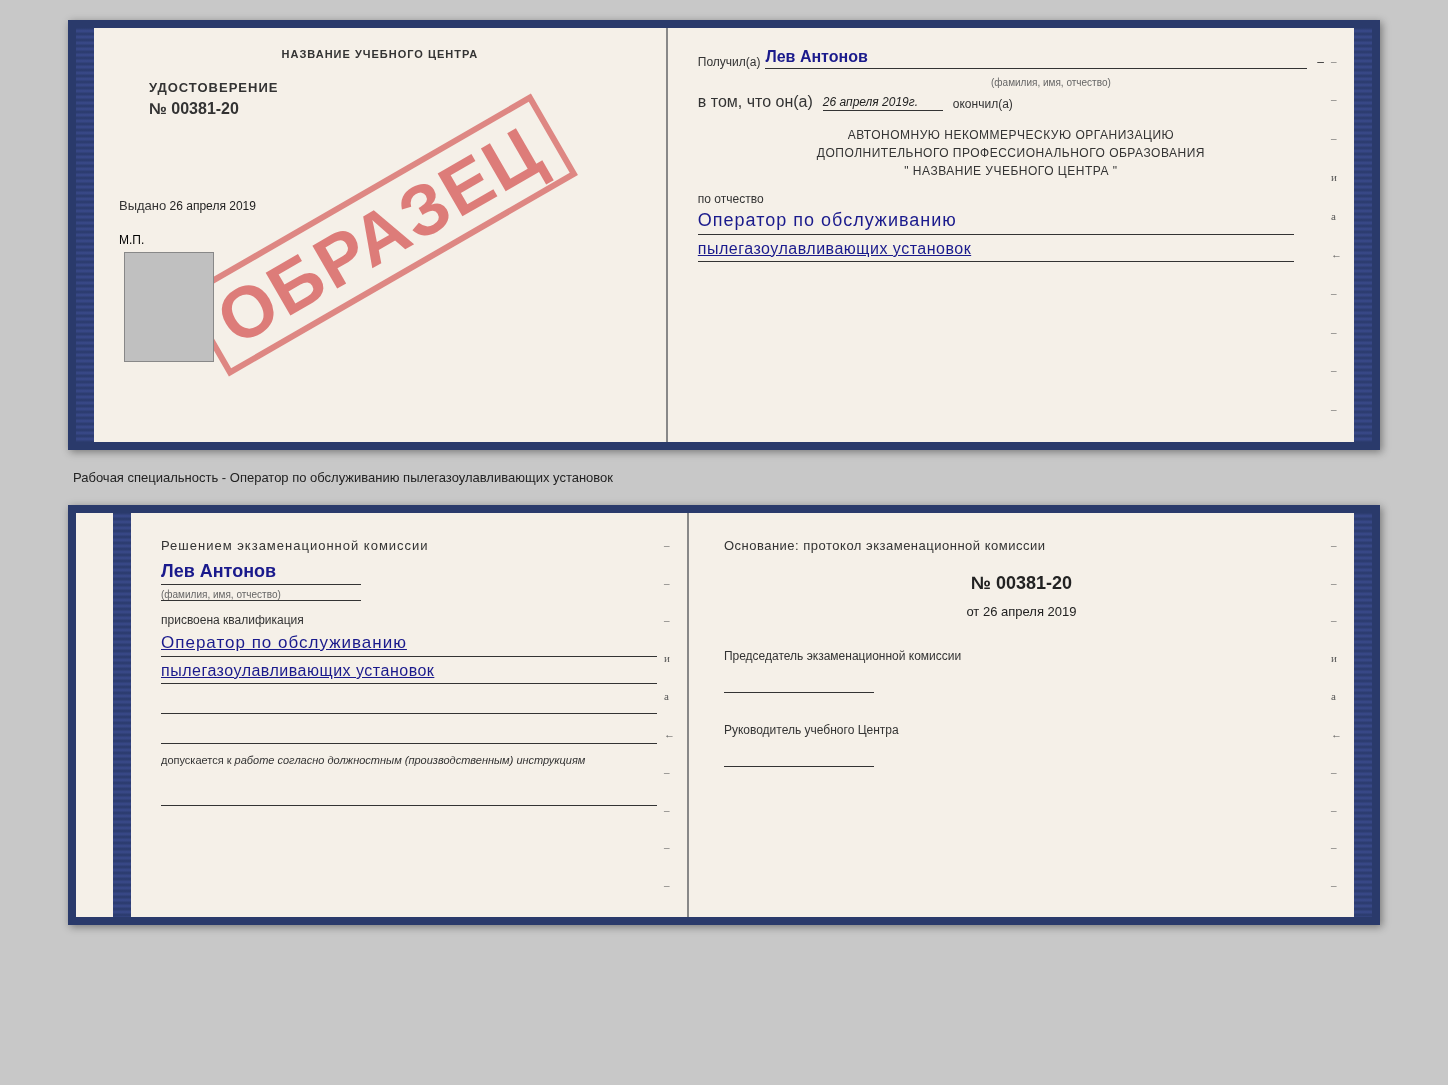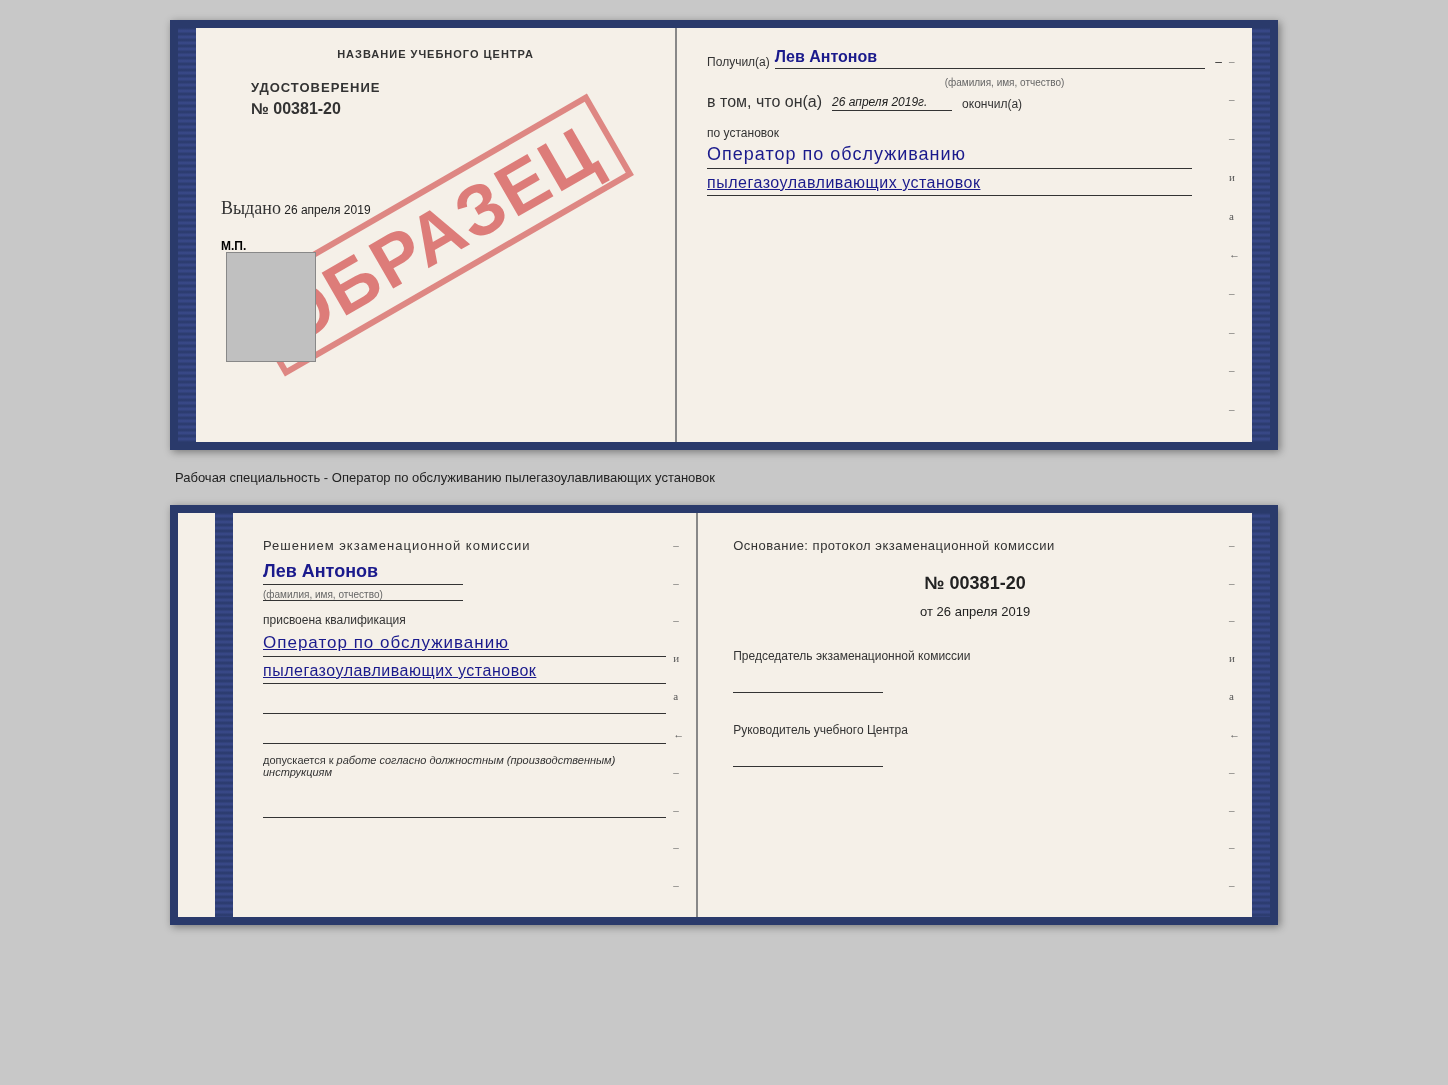--- a/index.html
+++ b/index.html
@@ -8,21 +8,21 @@
       font-family: 'Times New Roman', Times, serif;
       display: flex;
       flex-direction: column;
       align-items: center;
       padding: 20px;
       min-height: 1085px;
       width: 1448px;
     }
 
     .document-container {
-      width: 1108px;
+      width: 1312px;
       display: flex;
       flex-direction: column;
       gap: 10px;
     }
 
     
     .certificate-book {
       display: flex;
       border: 8px solid #2a3a6b;
       background: #f5f0e8;
@@ -92,35 +92,34 @@
     }
 
     .vydano-block {
       margin-top: 80px;
       font-size: 12px;
       font-family: Arial, sans-serif;
       color: #333;
     }
 
     .vydano-label {
-      font-size: 18px;
-      font-family: Liberation Serif, serif;
+      font-size: 13px;
+      font-family: Liberation Sans, sans-serif;
     }
 
     .vydano-date {
       font-family: 'Segoe UI', Arial, sans-serif;
       font-size: 12px;
       color: #222;
     }
 
     .mp-label {
       margin-top: 20px;
       font-size: 12px;
       font-family: Arial, sans-serif;
-      font-weight: bold;
     }
 
     
     .obrazets-watermark {
       position: absolute;
       top: 50%;
       left: 50%;
       transform: translate(-50%, -50%) rotate(-30deg);
       font-size: 72px;
       font-weight: 900;
@@ -451,23 +450,28 @@
           <span class="fio-label">(фамилия, имя, отчество)</span>
         </div>
       </div>
 
       <div class="v-tom-row">
         <span class="v-tom-label">в том, что он(а)</span>
         <span class="date-underline">26 апреля 2019г.</span>
         <span class="okonchil-label">окончил(а)</span>
       </div>
 
+      <div class="org-block">
+        <div>АВТОНОМНУЮ НЕКОММЕРЧЕСКУЮ ОРГАНИЗАЦИЮ</div>
+        <div>ДОПОЛНИТЕЛЬНОГО ПРОФЕССИОНАЛЬНОГО ОБРАЗОВАНИЯ</div>
+        <div class="quoted">" НАЗВАНИЕ УЧЕБНОГО ЦЕНТРА "</div>
+      </div>
 
       <div style="margin-right: 30px;">
-        <div class="po-professii-label">по установок</div>
+        <div class="po-professii-label">по отчество</div>
         <div class="profession-line1">Оператор по обслуживанию</div>
         <div class="profession-line2">пылегазоулавливающих установок</div>
       </div>
 
       <div class="right-dashes">
         <span>–</span>
         <span>–</span>
         <span>–</span>
         <span>и</span>
         <span>а</span>

